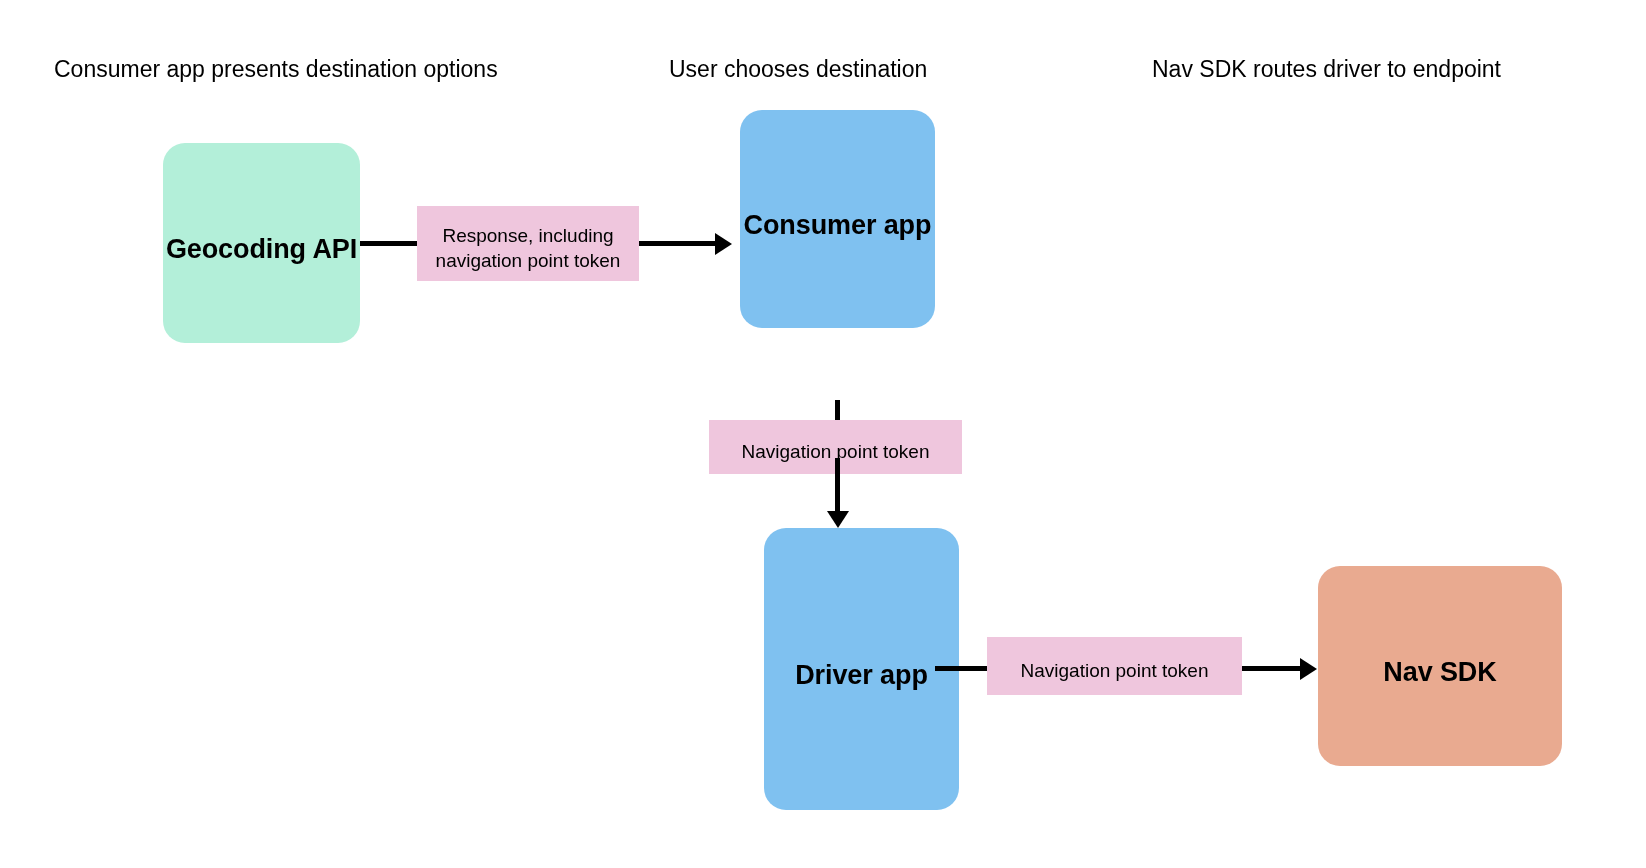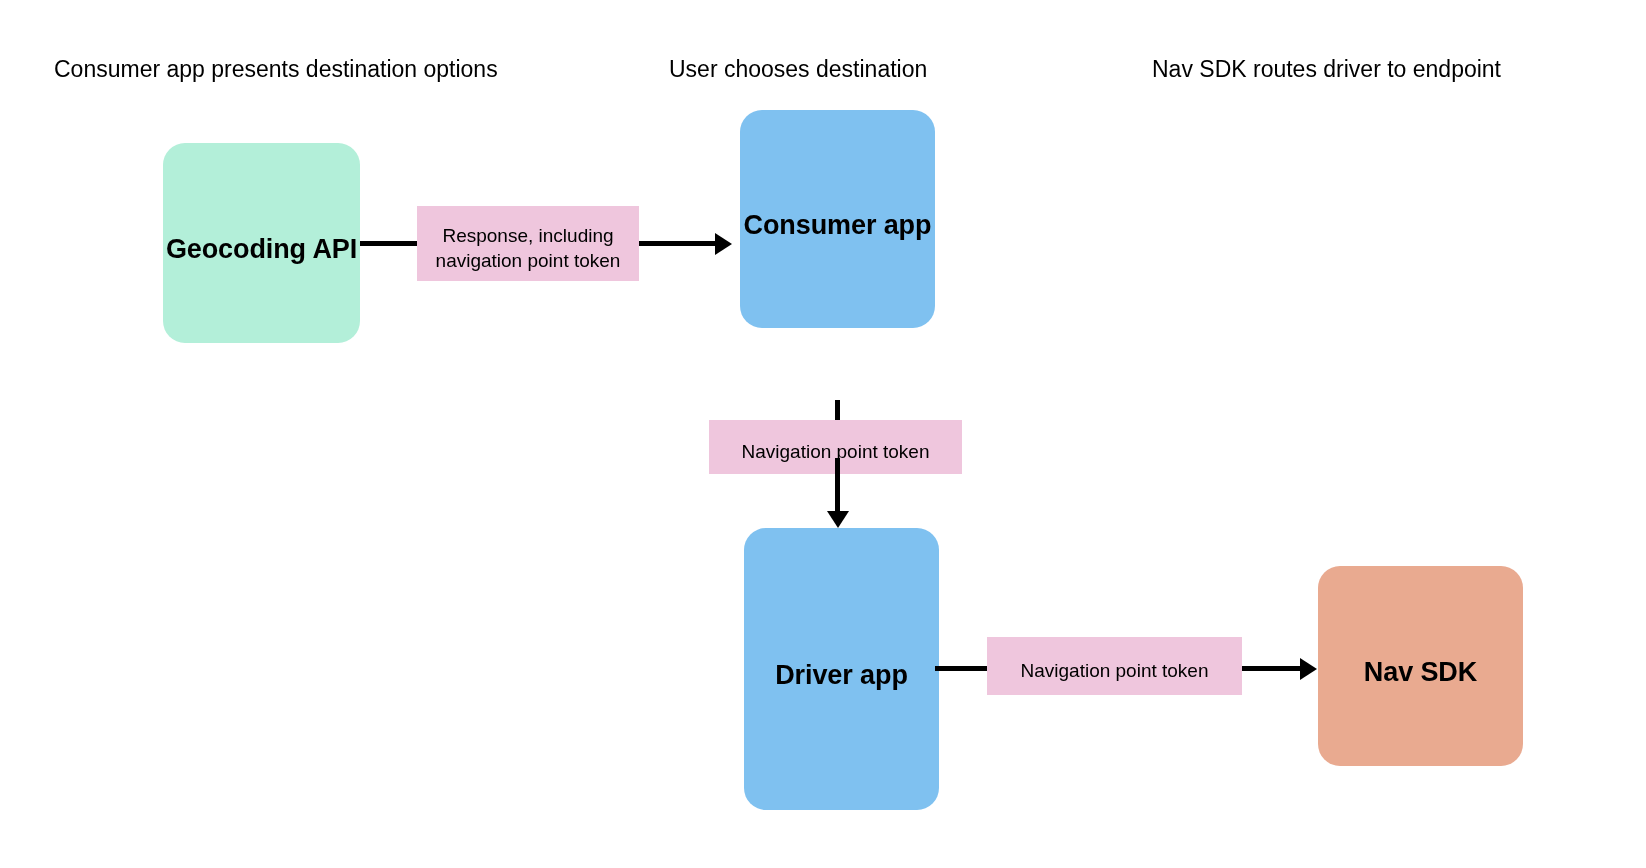--- a/index.html
+++ b/index.html
@@ -125,30 +125,30 @@
 
   <div class="edge-v" style="left:835px; top:400px; height:45px;"></div>
 
   <div class="chip" style="left:709px; top:420px; width:253px; height:54px;">
     <span class="chip-label">Navigation point token</span>
   </div>
 
   <div class="edge-v" style="left:835px; top:458px; height:53px;"></div>
   <div class="arrow-down" style="left:827px; top:511px;"></div>
 
-  <div class="node" style="left:744px; top:528px; width:195px; height:282px; background:#7fc1f0;">
+  <div class="node" style="left:764px; top:528px; width:195px; height:282px; background:#7fc1f0;">
     <span class="node-label">Driver app</span>
   </div>
 
   <div class="edge-h" style="left:935px; top:666px; width:52px;"></div>
 
   <div class="chip" style="left:987px; top:637px; width:255px; height:58px;">
     <span class="chip-label">Navigation point token</span>
   </div>
 
   <div class="edge-h" style="left:1242px; top:666px; width:58px;"></div>
   <div class="arrow-right" style="left:1300px; top:658px;"></div>
 
-  <div class="node" style="left:1318px; top:566px; width:205px; height:200px; background:#e9aa90;">
+  <div class="node" style="left:1318px; top:566px; width:244px; height:200px; background:#e9aa90;">
     <span class="node-label">Nav SDK</span>
   </div>
 
 </div>
 
 </body></html>

